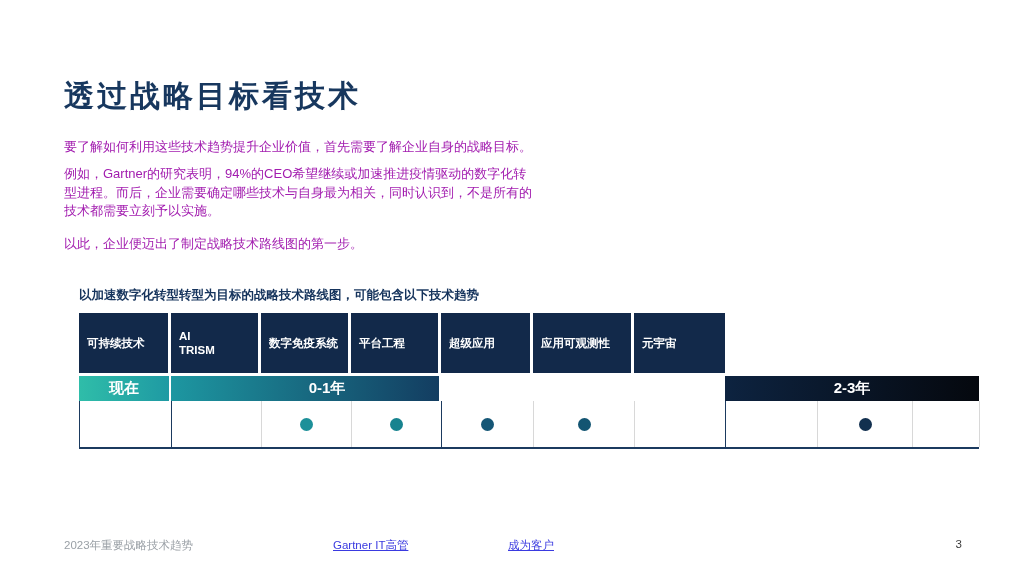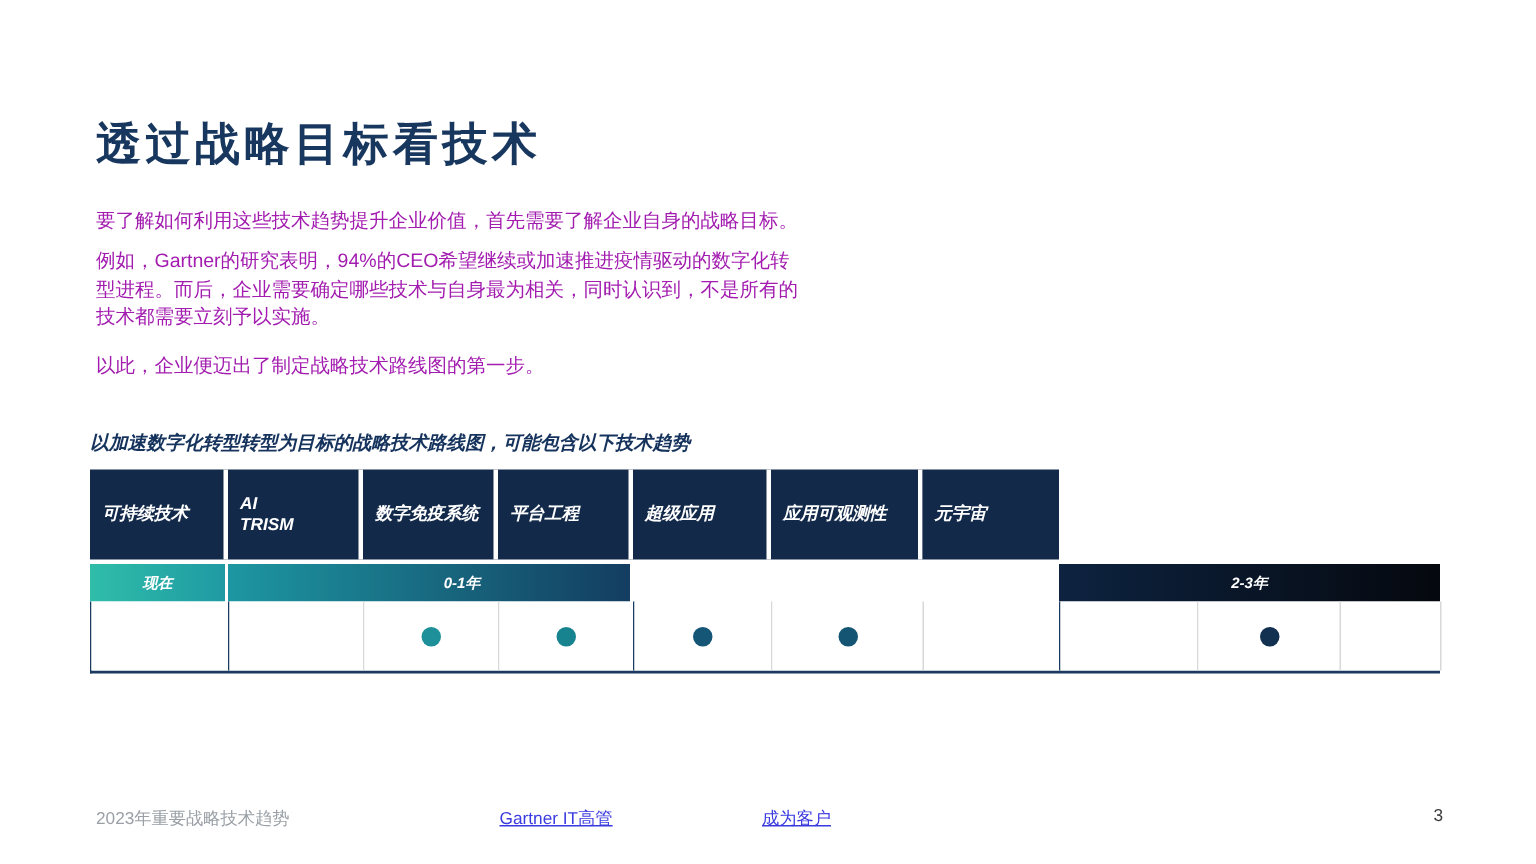--- a/index.html
+++ b/index.html
@@ -11,42 +11,42 @@
   .page-title{
     position:absolute;left:64px;top:56px;
     font-family:"DejaVu Serif","Liberation Serif",serif;
     font-size:30px;font-weight:bold;color:#17375e;letter-spacing:3px;
   }
   .intro{position:absolute;left:64px;top:138px;width:468px;}
   .intro p{
     margin:0 0 9px 0;font-size:13px;line-height:1.42;color:#a21caf;
   }
   .intro p:last-child{margin-top:14px;}
-  .roadmap-section{position:absolute;left:60px;top:287px;font-style:italic;}
+  .roadmap-section{position:absolute;left:79px;top:287px;}
   .roadmap-title{
     font-size:12.5px;font-weight:bold;color:#15335c;margin:0 0 9px 0;
   }
   .roadmap-table{width:900px;}
   .rt-header,.rt-timeline,.rt-dots{
     display:grid;
     grid-template-columns:92px 90px 90px 90px 92px 101px 91px 92px 95px 67px;
   }
   .rt-hcell{
     background:#12294a;height:60px;display:flex;align-items:center;
     padding-left:8px;box-sizing:border-box;border-right:3px solid #ffffff;
   }
   .rt-hcell.last{border-right:none;}
   .rt-hcell span{
     color:#ffffff;font-size:11.5px;font-weight:bold;line-height:1.25;
     white-space:pre-line;
   }
   .rt-timeline{margin-top:3px;}
   .rt-seg{
     height:25px;display:flex;align-items:center;justify-content:center;
-    color:#ffffff;font-size:10px;font-weight:bold;
+    color:#ffffff;font-size:15px;font-weight:bold;
     border-right:2px solid #ffffff;box-sizing:border-box;
   }
   .rt-seg.last{border-right:none;}
   .rt-dots{
     border-left:1px solid #1b3a5f;border-bottom:2px solid #1b3a5f;
     box-sizing:border-box;
   }
   .rt-dcell{
     background:#ffffff;height:46px;display:flex;align-items:center;
     justify-content:center;border-right:1px solid #d8d8d8;box-sizing:border-box;

